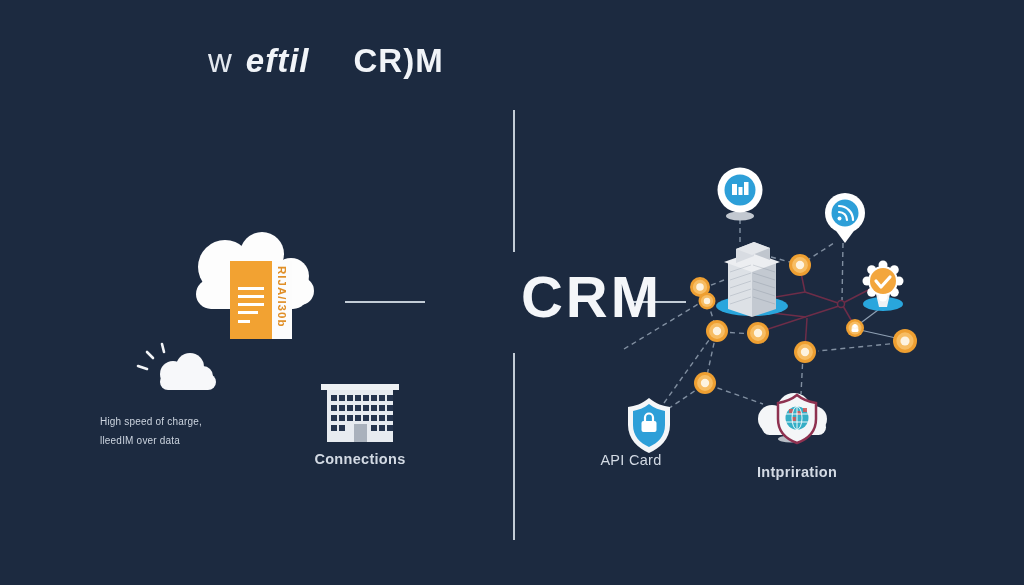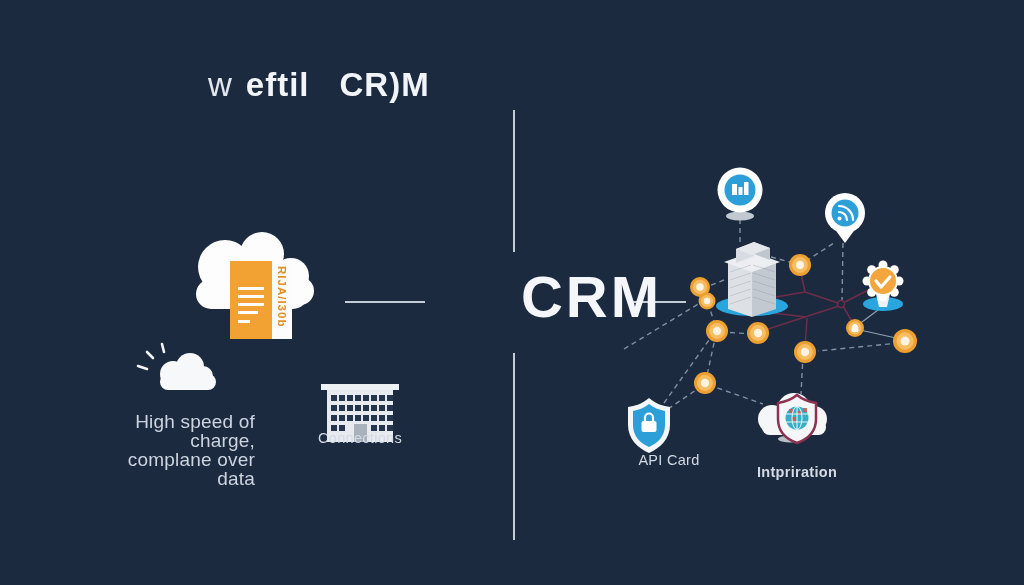--- a/index.html
+++ b/index.html
@@ -15,43 +15,43 @@
   }
 
   
   .title-row {
     position:absolute; left:208px; top:42px;
     display:flex; align-items:baseline;
     color:#f1f4f8; font-size:33px; font-weight:700; letter-spacing:1px;
     white-space:nowrap;
   }
   .title-row .w-light { font-weight:400; color:#e3e8ef; margin-right:13px; }
-  .title-row .gap-big { margin-right:30px; }
-  .title-row .gap-mid { margin-right:20px;margin-top:24px; }
+  .title-row .gap-big { margin-right:44px;font-style:italic; }
+  .title-row .gap-mid { margin-right:20px; }
 
   
   .intro {
     position:absolute; left:114px; top:147px;
     color:#c7d0dc; font-size:15.5px; line-height:23px; letter-spacing:0.2px;
   }
 
   
   .crm-word {
     position:absolute; left:382px; top:263px; width:280px;
     text-align:right;
     color:#f4f6f9; font-size:58px; font-weight:700; letter-spacing:3px;
   }
   .divider { position:absolute; background:#c2ccd6; }
   .divider.h { height:2px; }
   .divider.v { width:2px; }
 
   
   .caption {
-    position:absolute; color:#ccd4df; text-align:right;
-    font-size:19px; line-height:19px; letter-spacing:0.2px;
+    position:absolute; color:#ccd4df; text-align:left;
+    font-size:10px; line-height:19px; letter-spacing:0.2px;
   }
   .icon-label {
     position:absolute; color:#d3dae4; text-align:center;
     font-size:14.5px; letter-spacing:0.3px;
   }
 
   svg { position:absolute; left:0; top:0; }
 </style>
 </head>
 <body>
@@ -304,22 +304,22 @@
             <line x1="786" y1="414" x2="808" y2="414"></line>
             <line x1="786" y1="422" x2="808" y2="422"></line>
           </g>
         </g>
       </g>
     </g>
   </svg>
 
   <div class="caption" style="left:100px; top:412px; width:155px;">
     <div>High speed of charge,</div>
-    <div>complane over data</div>
+    <div>lleedIM over data</div>
   </div>
 
-  <div class="icon-label" style="left:300px; top:430px; width:120px;">Connections</div>
-
-  <div class="icon-label" style="left:609px; top:452px; width:120px;text-align:center;">API Card</div>
+  <div class="icon-label" style="left:300px; top:451px; width:120px;font-weight:bold;">Connections</div>
+
+  <div class="icon-label" style="left:571px; top:452px; width:120px;text-align:center;">API Card</div>
 
   <div class="icon-label" style="left:737px; top:464px; width:120px;font-weight:bold;">Intpriration</div>
 
 </div>
 
 </body></html>

